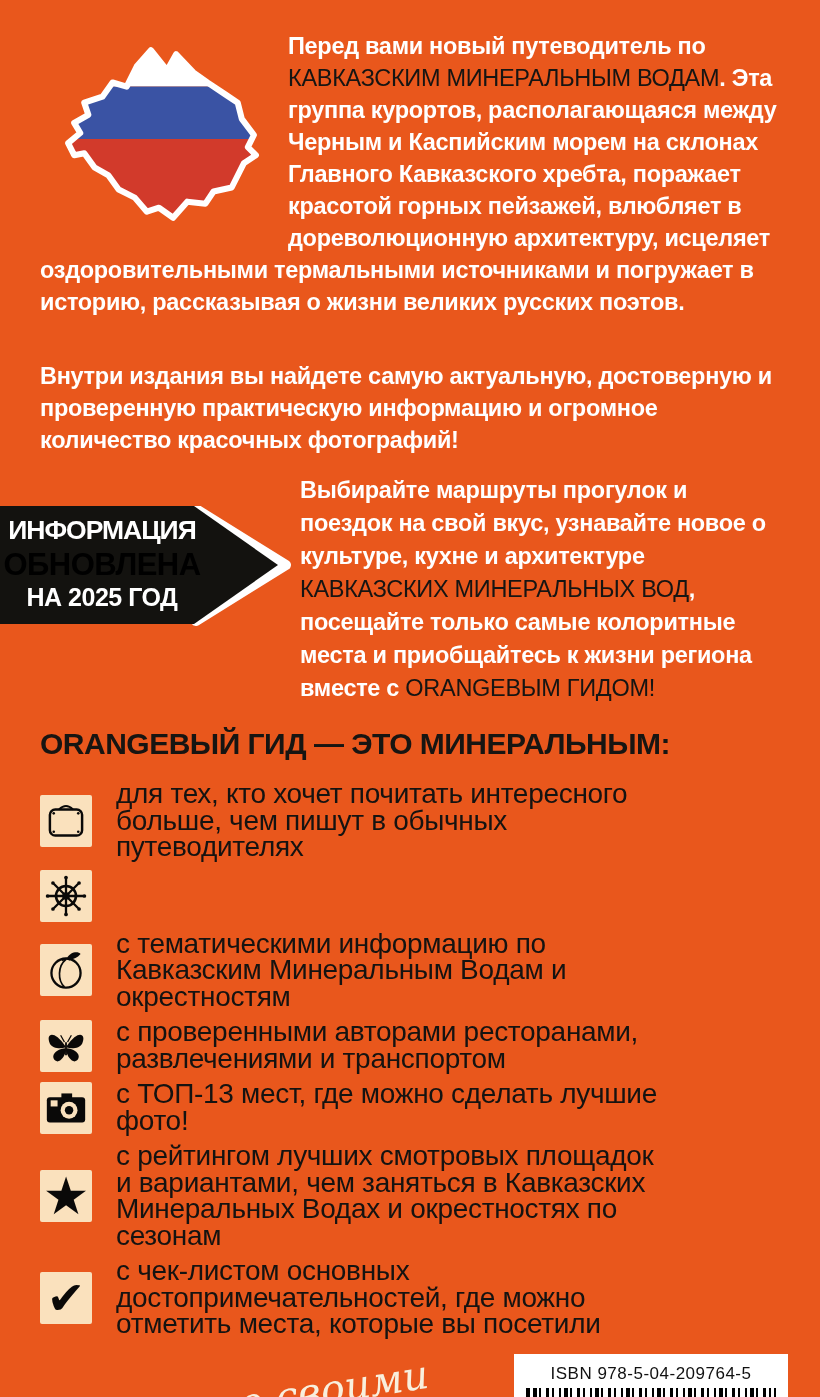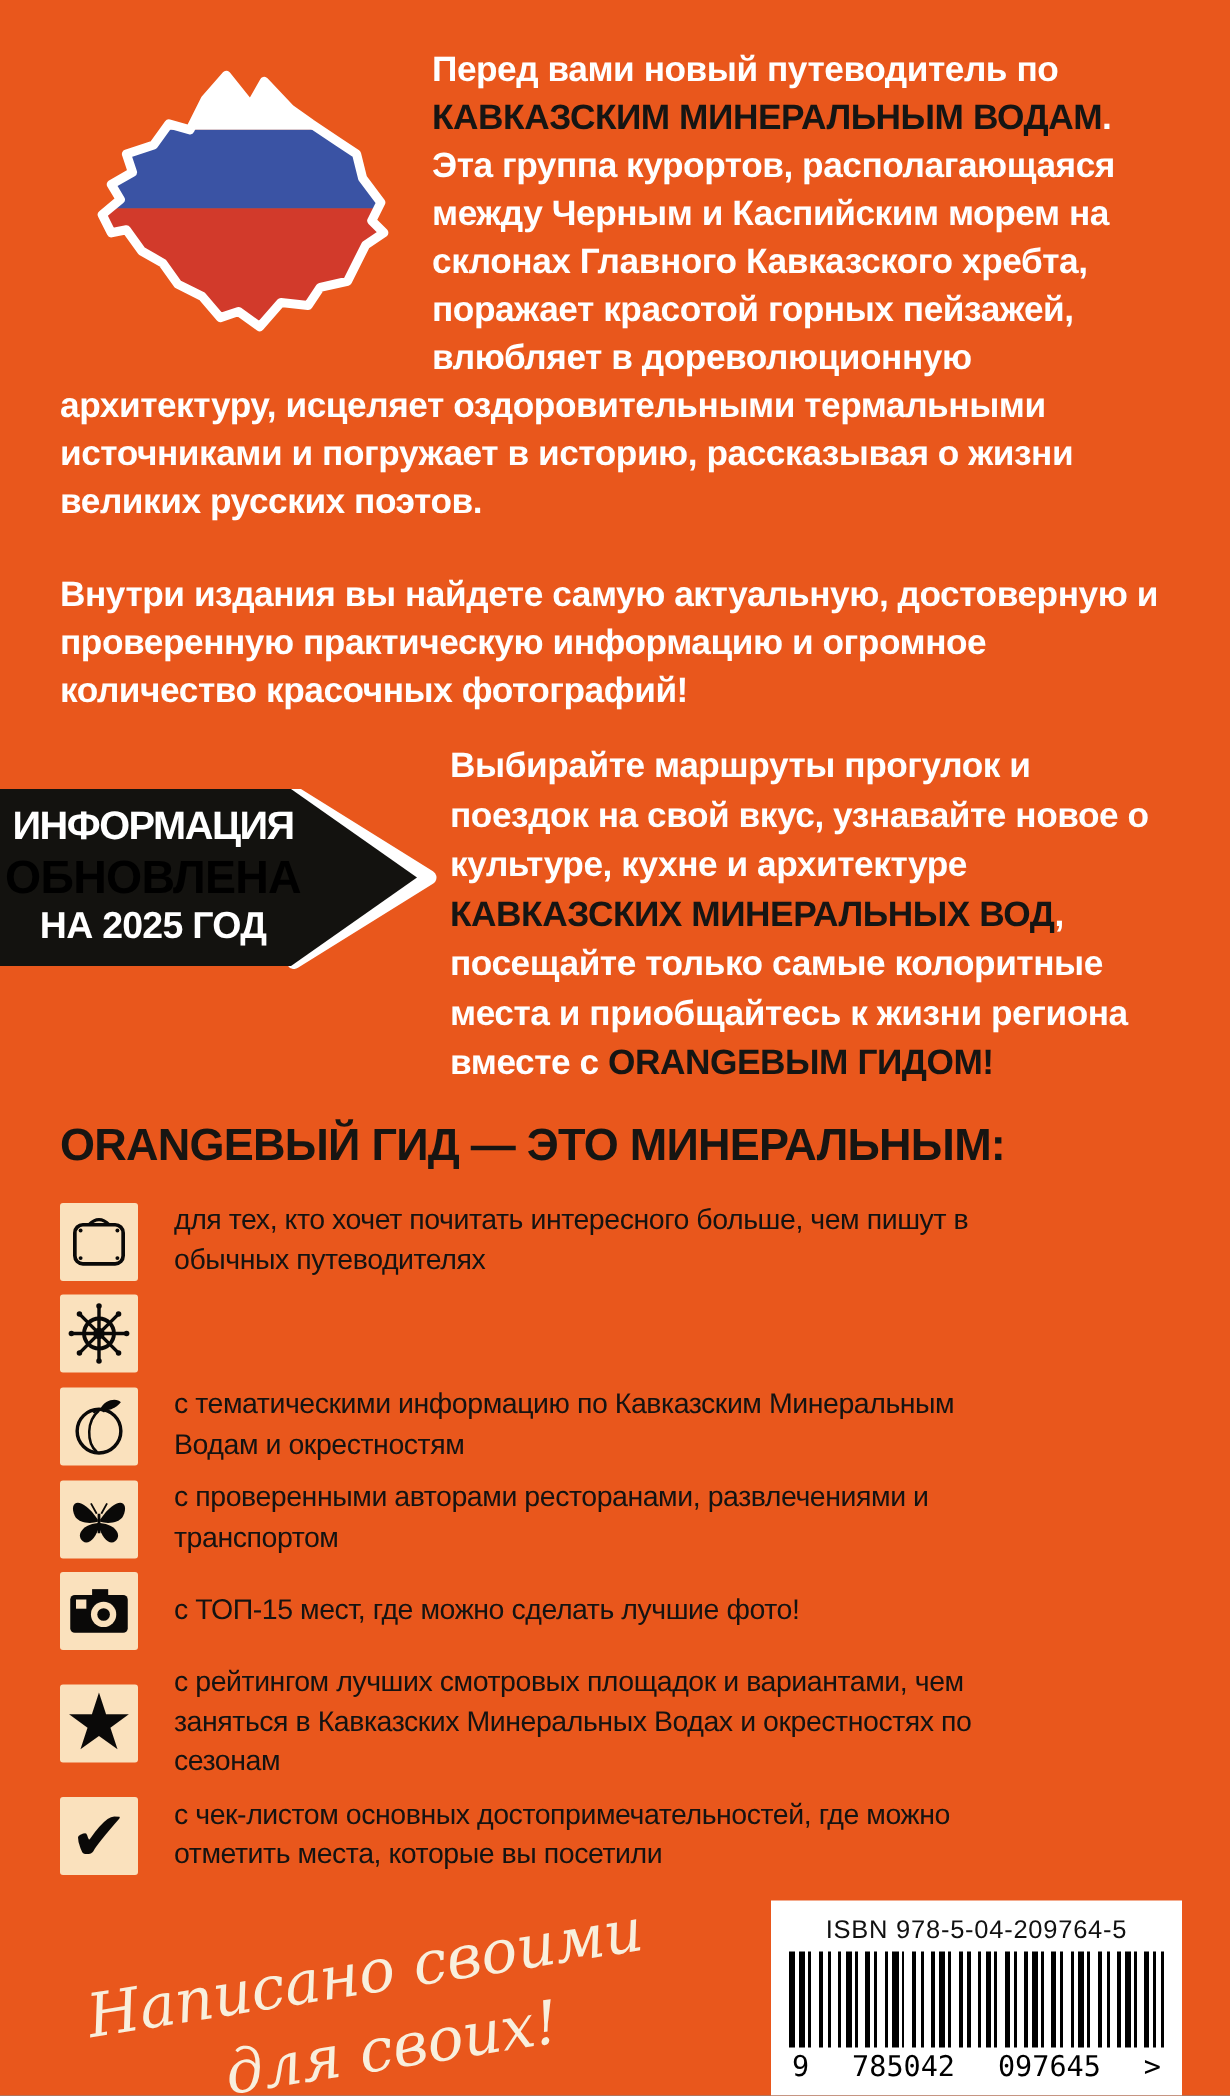--- a/index.html
+++ b/index.html
@@ -13,21 +13,21 @@
     font-family:"Liberation Sans", sans-serif;
     padding:30px 40px 0 40px;
   }
   
   .map-float { float:left; width:248px; height:202px; }
   .map-float svg { display:block; margin:6px 0 0 14px; }
   .para {
     font-size:23.5px; line-height:32px; font-weight:700;
     letter-spacing:-0.3px; color:#FFFFFF;
   }
-  .para .em-black { color:#161513; font-weight:700; }
+  .para .em-black { color:#161513; font-weight:400; }
   .para.black-text { color:#ffffff; }
   .intro-wrap { min-height:300px; }
   .p2 { margin-top:30px; }
   
   .updated-row { display:flex; margin-top:18px; }
   .badge-wrap { position:relative; flex:0 0 300px; margin-left:-40px; margin-top:32px; height:120px; }
   .badge-wrap svg { display:block; }
   .badge-text {
     position:absolute; left:2px; top:11px; width:200px;
     text-align:center; font-weight:800; line-height:1.0;
@@ -50,21 +50,21 @@
     background:#FAE1BD; border-radius:2px;
     display:flex; align-items:center; justify-content:center;
     color:#0A0908;
   }
   .tile svg { display:block; }
   .tile .glyph { font-family:"DejaVu Sans", sans-serif; }
   .glyph-star { font-size:52px; line-height:52px; }
   .glyph-check { font-size:46px; line-height:52px; font-weight:700; }
   .ftext {
     max-width:560px;
-    font-size:19px; line-height:26.5px; font-weight:400;
+    font-size:28px; line-height:26.5px; font-weight:400;
     letter-spacing:-0.3px; color:#151311;
   }
   
   .bottom-row { display:flex; margin-top:16px; align-items:flex-start; }
   .handwriting {
     flex:1 1 auto; margin-top:18px; padding-left:20px;
     transform:rotate(-9deg);
     font-family:"DejaVu Serif", serif; font-style:italic;
     color:#F8EFDD; font-size:40px; line-height:52px;
   }
@@ -207,21 +207,21 @@
     <li class="feature">
       <span class="tile">
         <svg width="46" height="46" viewBox="0 0 60 60">
           <rect x="24" y="11" width="14" height="8" fill="#0A0908"></rect>
           <rect x="5" y="16" width="50" height="33" rx="4" fill="#0A0908"></rect>
           <rect x="10" y="20" width="9" height="8" fill="#FAE1BD"></rect>
           <circle cx="34" cy="33" r="11" fill="#FAE1BD"></circle>
           <circle cx="34" cy="33" r="5.5" fill="#0A0908"></circle>
         </svg>
       </span>
-      <span class="ftext">с ТОП-15 мест, где можно сделать лучшие фото!</span>
+      <span class="ftext">с ТОП-13 мест, где можно сделать лучшие фото!</span>
     </li>
 
     <li class="feature">
       <span class="tile">
           <span class="glyph glyph-star">★</span>
         </span>
       <span class="ftext">с рейтингом лучших смотровых площадок и вариантами, чем заняться в Кавказских Минеральных Водах и окрестностях по сезонам</span>
     </li>
 
     <li class="feature">

